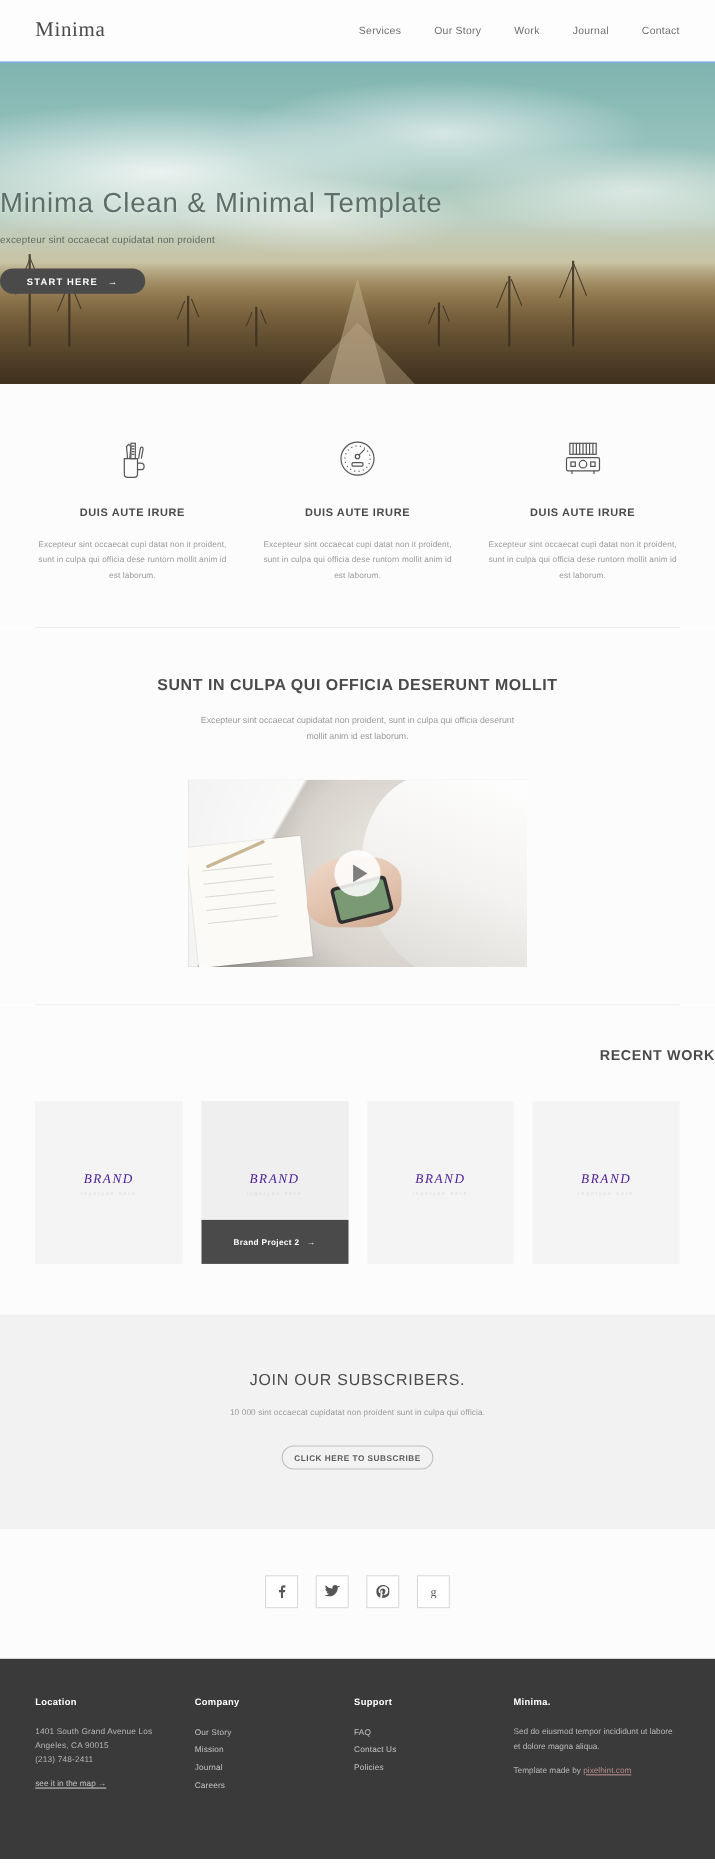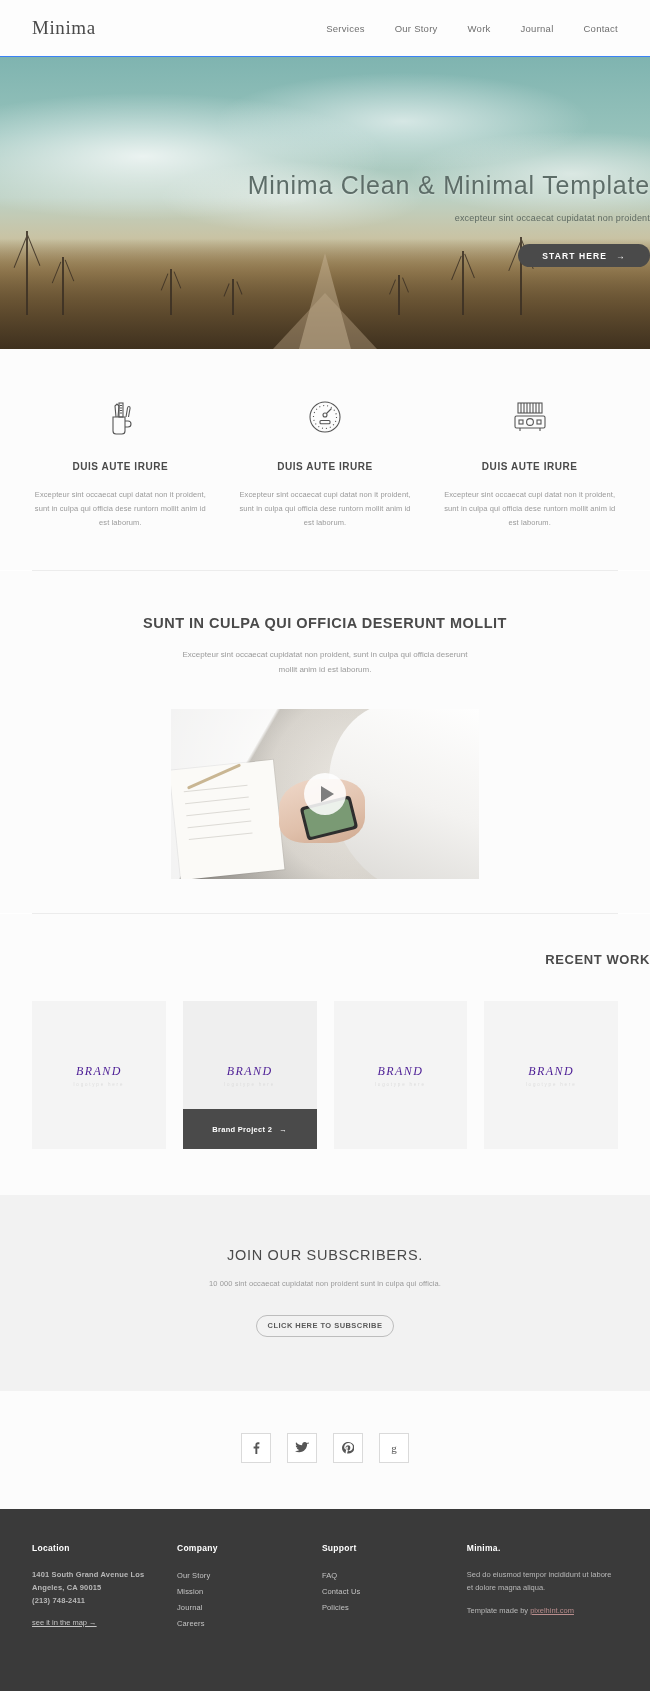--- a/index.html
+++ b/index.html
@@ -61,21 +61,21 @@
     background:#3b3024; opacity:.85;
   }
   .tree::before, .tree::after {
     content:""; position:absolute; width:1px; height:40%;
     background:#3b3024;
   }
   .tree::before { left:-6px; top:4px; transform:rotate(22deg); }
   .tree::after  { right:-6px; top:2px; transform:rotate(-22deg); }
   .hero-content {
     position:absolute; inset:0; display:flex; flex-direction:column;
-    align-items:flex-end; justify-content:center; padding-top:32px;
+    align-items:flex-start; justify-content:center; padding-top:32px;
   }
   .hero-title {
     font-family:"Liberation Sans", sans-serif; font-weight:300;
     font-size:25px; color:#5d6d68; letter-spacing:.8px;
     text-shadow:0 1px 2px rgba(255,255,255,.35);
   }
   .hero-sub {
     margin-top:13px; font-size:9px; color:#5f6b63; letter-spacing:.2px;
   }
   .hero-btn {
@@ -231,21 +231,21 @@
     background:#3a3a3a; padding:34px 32px 30px; display:flex; gap:24px;
     min-height:182px;
   }
   .fcol { flex:1; }
   .fcol:nth-child(4) { flex:1.25; }
   .fcol-title {
     font-size:8.5px; font-weight:700; color:#ffffff;
     letter-spacing:.3px; margin-bottom:15px;
   }
   .fcol-line {
-    font-size:7.5px; color:#b8b8b8; line-height:1.75; letter-spacing:.15px;font-weight:bold;
+    font-size:7.5px; color:#b8b8b8; line-height:1.75; letter-spacing:.15px;
   }
   .fcol-link {
     font-size:7.5px; color:#c4c4c4; line-height:2.15;
     letter-spacing:.15px; cursor:pointer; display:block;
   }
   .map-link {
     display:inline-block; margin-top:11px; font-size:7.5px; color:#c4c4c4;
     text-decoration:underline; cursor:pointer;
   }
   .brand-text {

